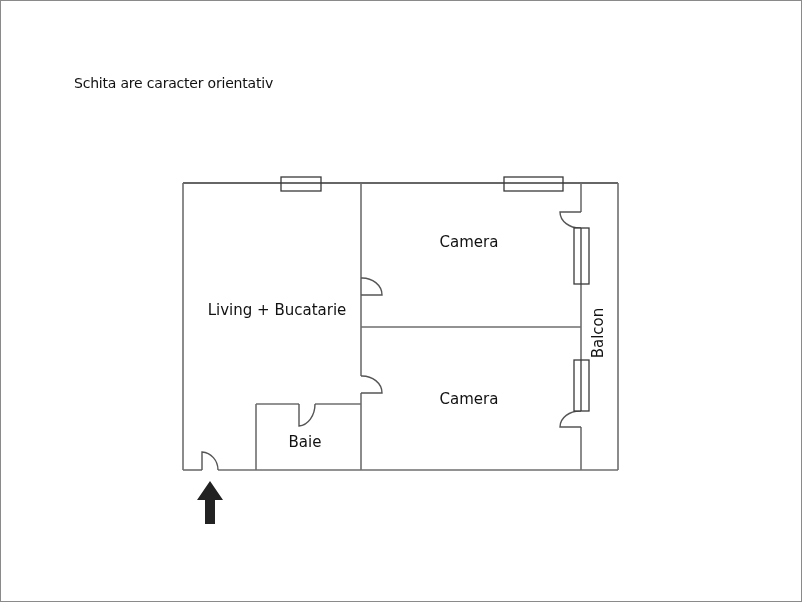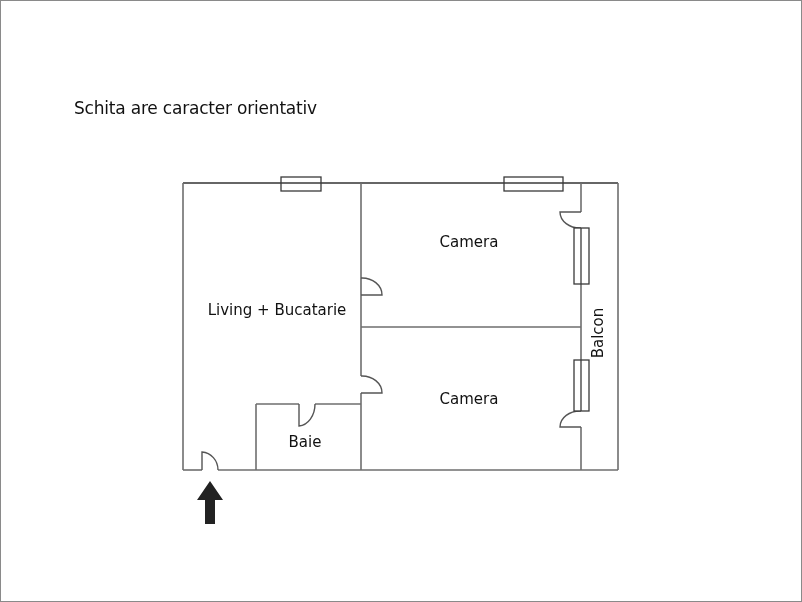--- a/index.html
+++ b/index.html
@@ -19,22 +19,22 @@
       left: 0;
       top: 0;
       width: 800px;
       height: 600px;
       border: 1px solid #8a8a8a;
       background: #ffffff;
     }
     .note {
       position: absolute;
       left: 74px;
-      top: 98px;
-      font-size: 17px;
+      top: 75px;
+      font-size: 14px;
       color: #111111;
       letter-spacing: -0.2px;
       white-space: nowrap;
     }
     svg.plan {
       position: absolute;
       left: 0;
       top: 0;
       width: 802px;
       height: 602px;

